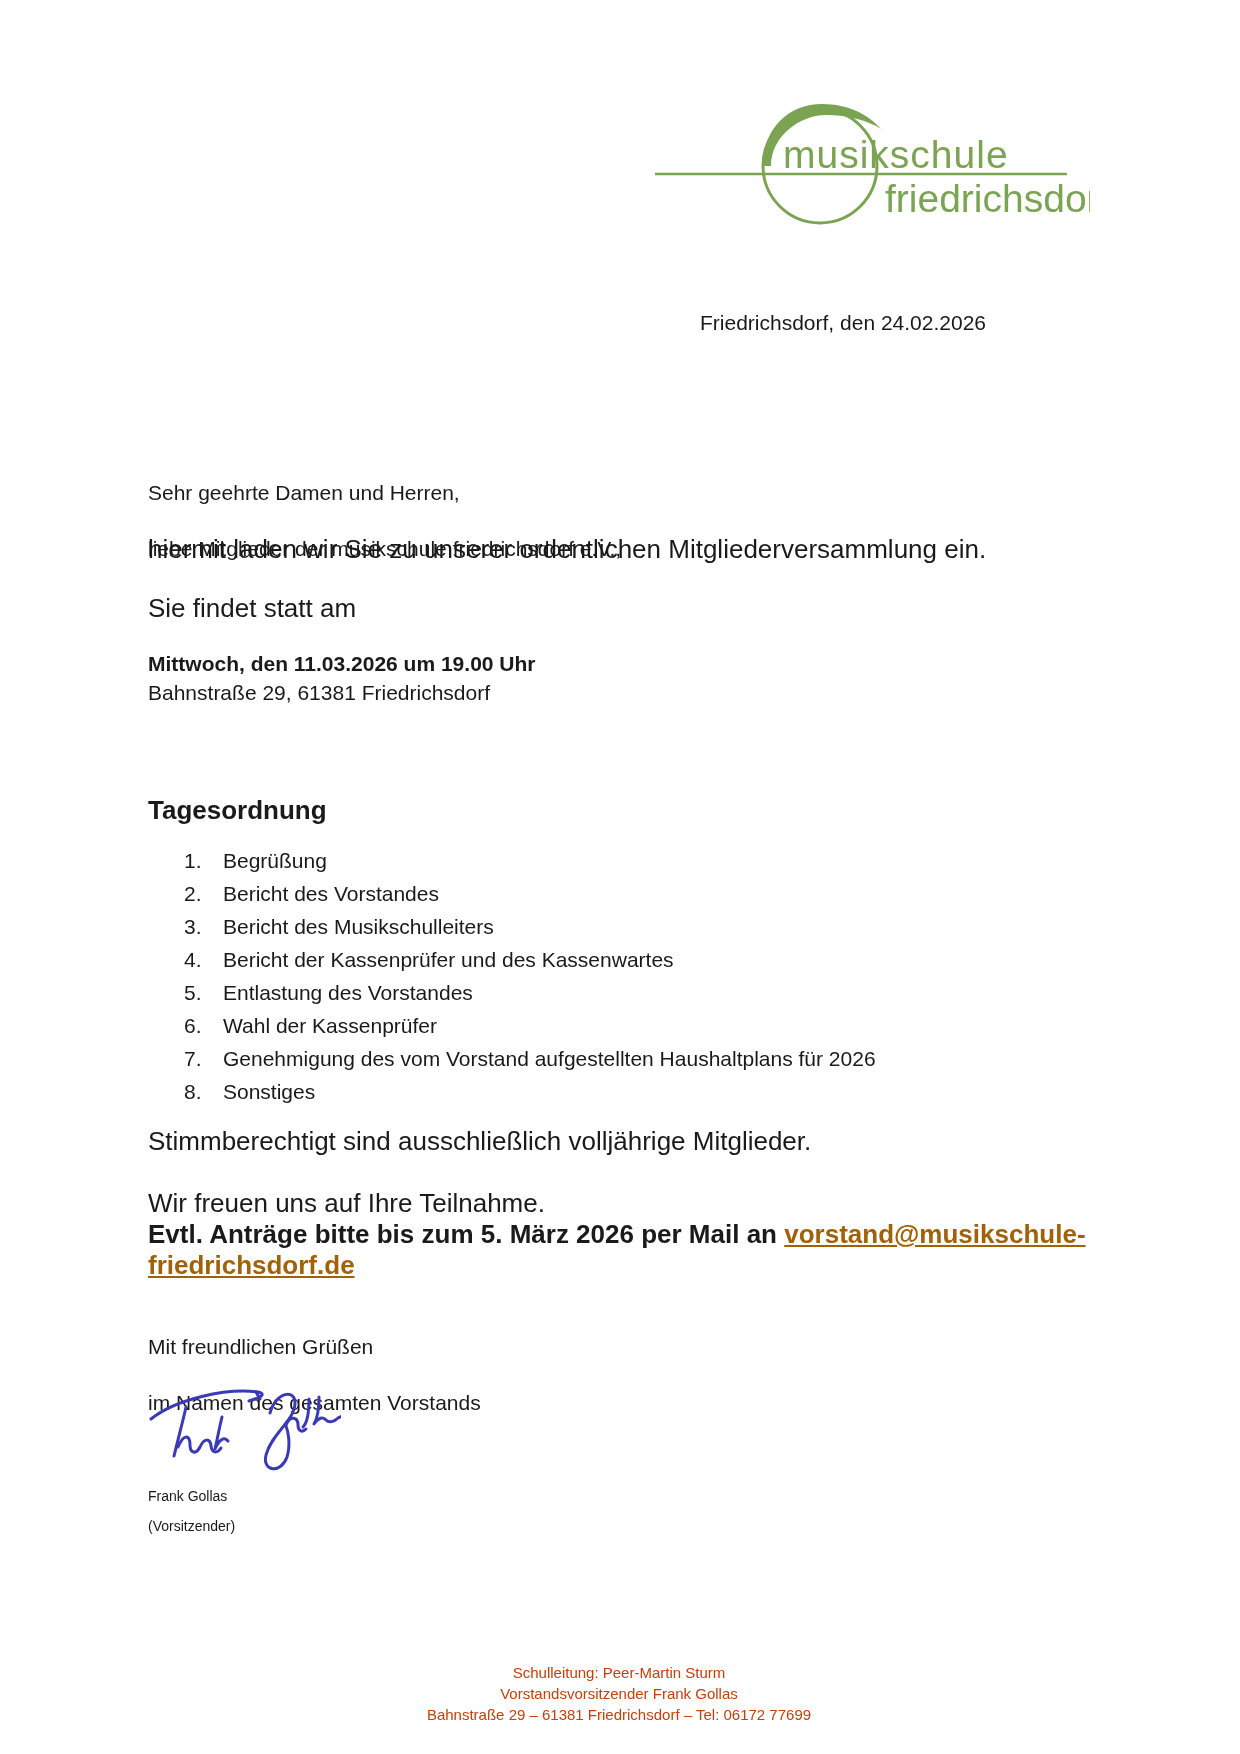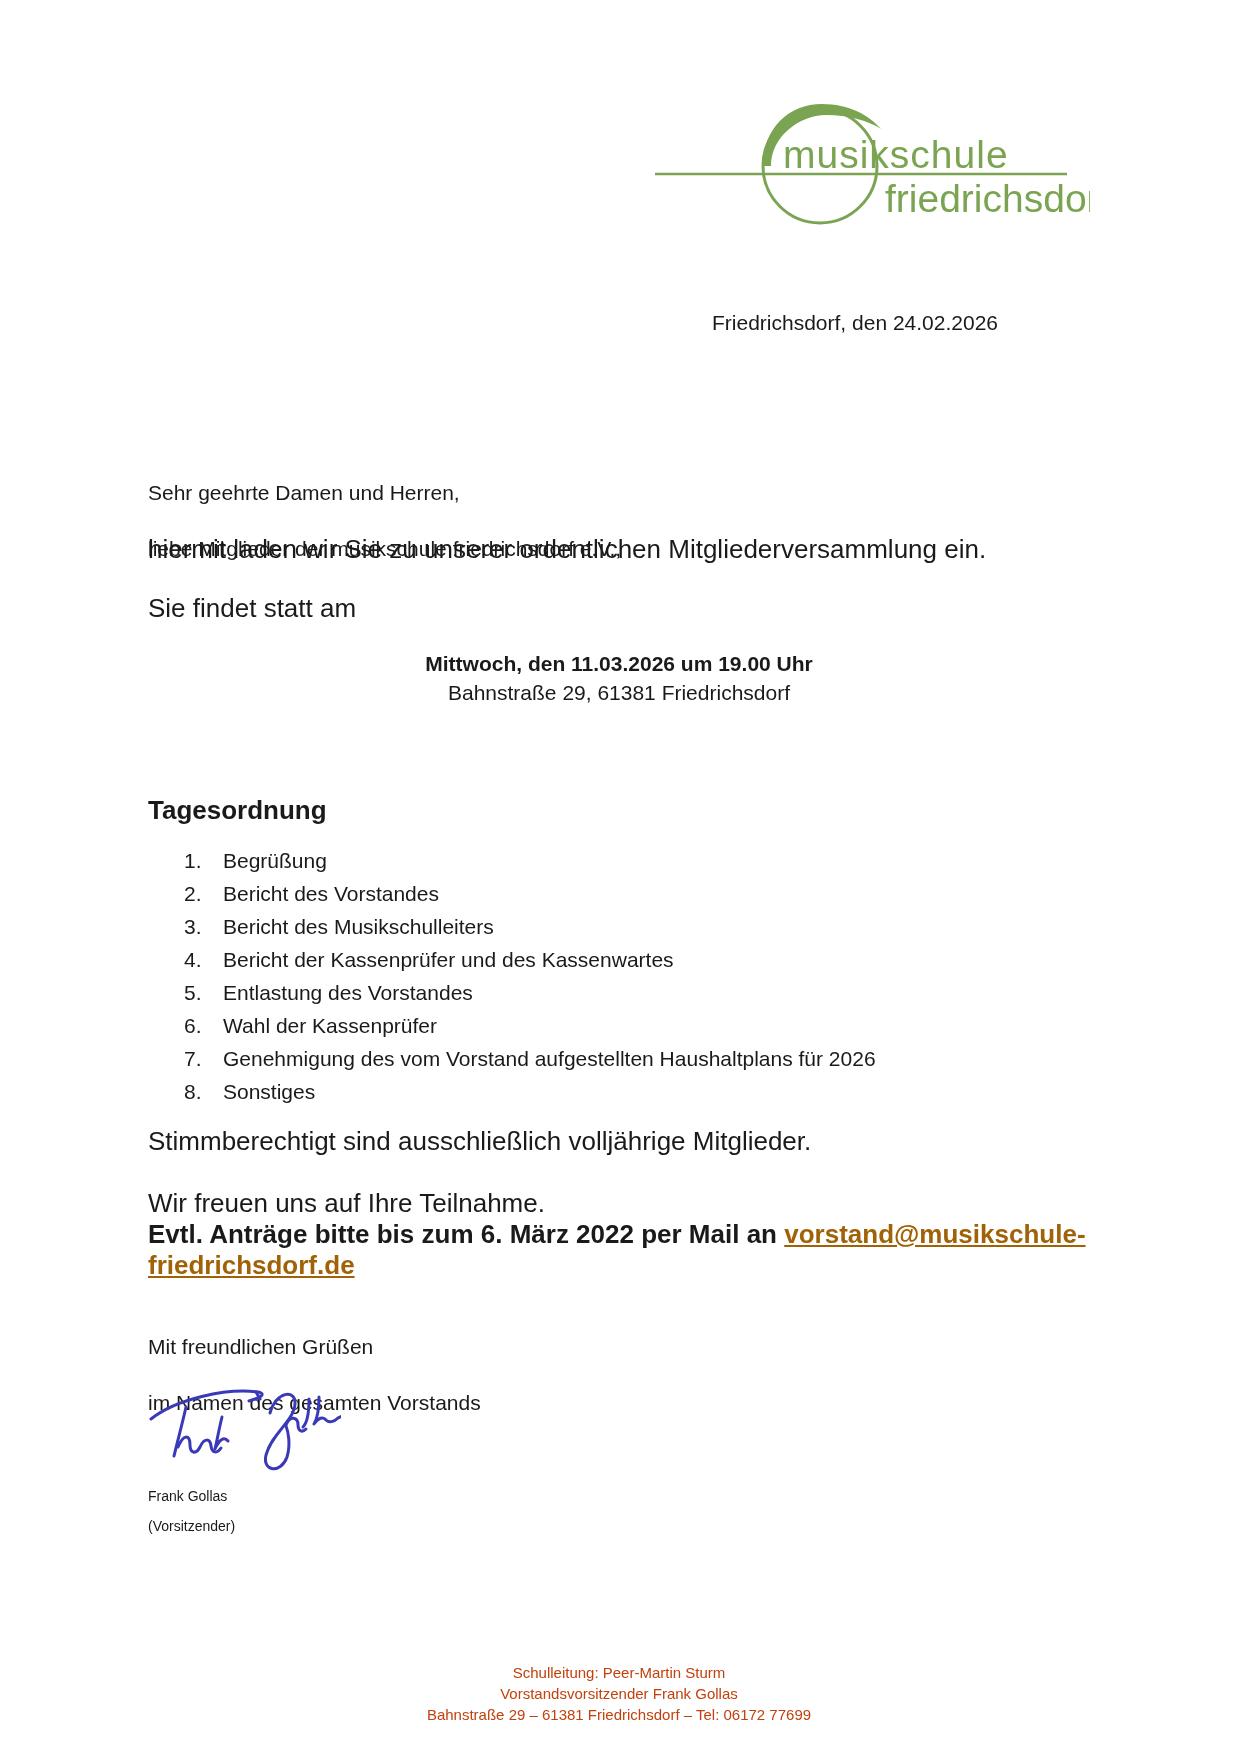--- a/index.html
+++ b/index.html
@@ -3,27 +3,26 @@
 <meta charset="utf-8">
 <style>
   html,body{margin:0;padding:0;background:#ffffff;}
   .page{
     position:relative;
     width:1136px;height:1754px;
     background:#ffffff;
     font-family:"Liberation Sans",sans-serif;
     color:#1a1a1a;
     overflow:hidden;
-    padding-left:12px;
   }
   .abs{position:absolute;}
   .body-text{font-size:21px;line-height:28px;white-space:pre-line;}
   .bold{font-weight:bold;}
   .date-line{font-size:21px;}
-  .event-block{left:148px;width:942px;text-align:center;font-size:21px;line-height:29px;}
+  .event-block{left:148px;width:942px;text-align:left;font-size:21px;line-height:29px;}
   .agenda-row{position:absolute;left:184px;display:flex;font-size:21px;}
   .agenda-num{width:39px;flex:0 0 39px;}
   .note-line,.single-line{font-size:26px;}
   .link{color:#a16207;font-weight:bold;text-decoration:underline;cursor:pointer;}
   .footer-block{left:148px;width:942px;text-align:center;font-size:15px;line-height:21px;color:#c2410c;}
   .footer-block div{white-space:pre;}
   svg{display:block;}
 </style>
 </head>
 <body>
@@ -94,21 +93,21 @@
     <div class="agenda-row" style="top:1080px;">
       <span class="agenda-num">8.</span>
       <span>Sonstiges</span>
     </div>
   </div>
 
   <div class="abs note-line" style="left:148px;top:1126px;">Stimmberechtigt sind ausschließlich volljährige Mitglieder.</div>
 
   <div class="abs single-line" style="left:148px;top:1188px;">Wir freuen uns auf Ihre Teilnahme.</div>
   <div class="abs single-line" style="left:148px;top:1219px;">
-    <span class="bold">Evtl. Anträge bitte bis zum 6. März 2022 per Mail an </span><span class="link">vorstand@musikschule-friedrichsdorf.de</span>
+    <span class="bold">Evtl. Anträge bitte bis zum 5. März 2026 per Mail an </span><span class="link">vorstand@musikschule-friedrichsdorf.de</span>
   </div>
 
   <div class="abs body-text" style="left:148px;top:1305px;">
     <div>Mit freundlichen Grüßen</div>
     <div>im Namen des gesamten Vorstands</div>
   </div>
 
   <div class="abs" style="left:146px;top:1383px;width:195px;height:102px;">
     <svg width="195" height="102" viewBox="0 0 195 102">
       <g fill="none" stroke="#3a3ab8" stroke-width="3" stroke-linecap="round" stroke-linejoin="round">

